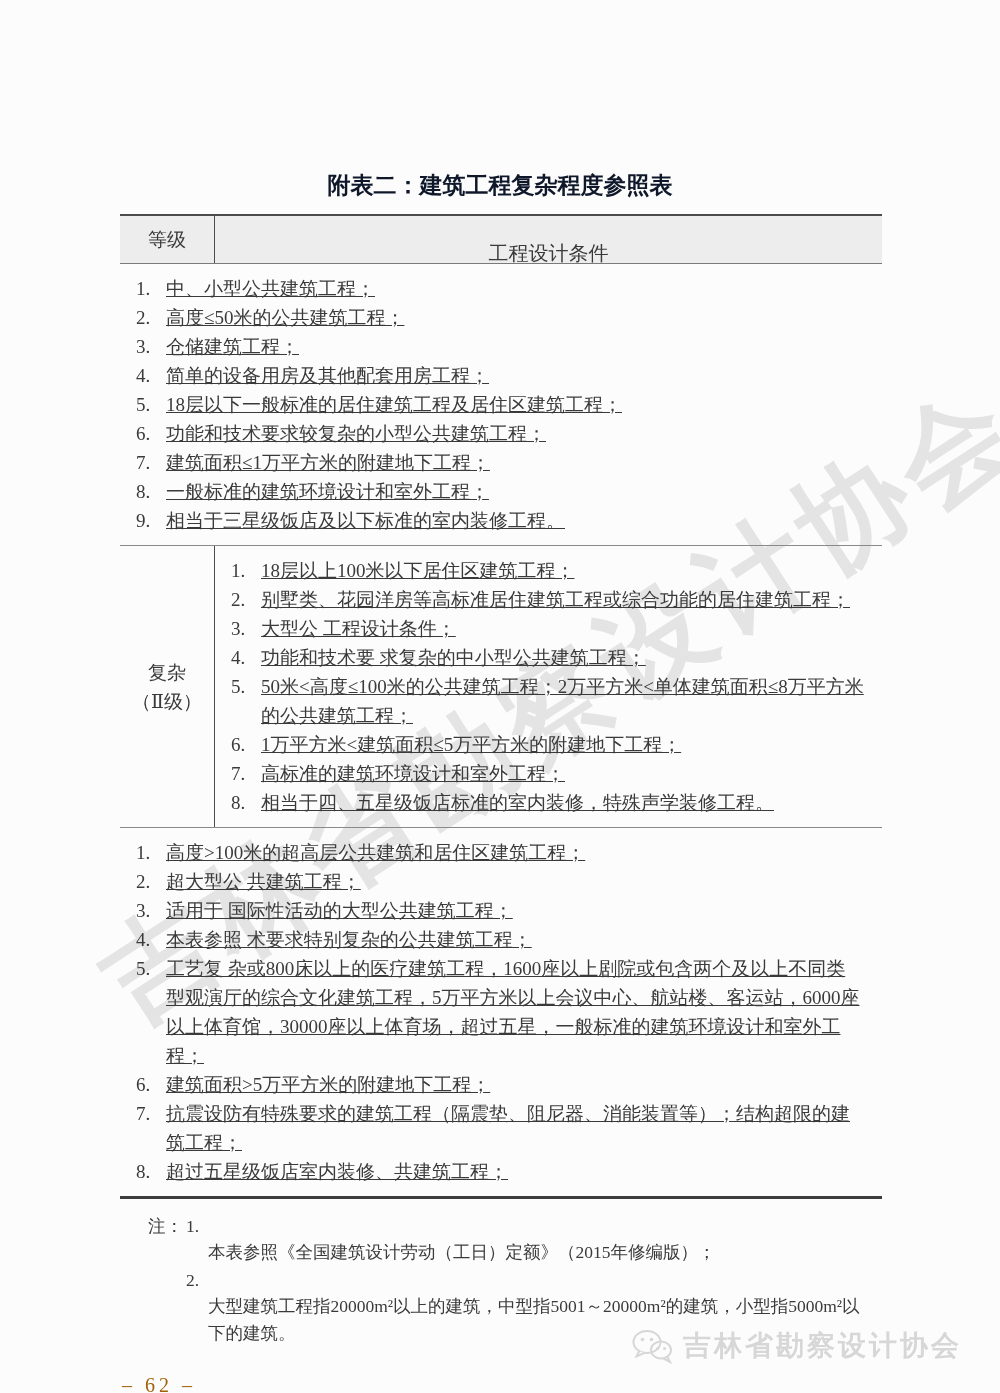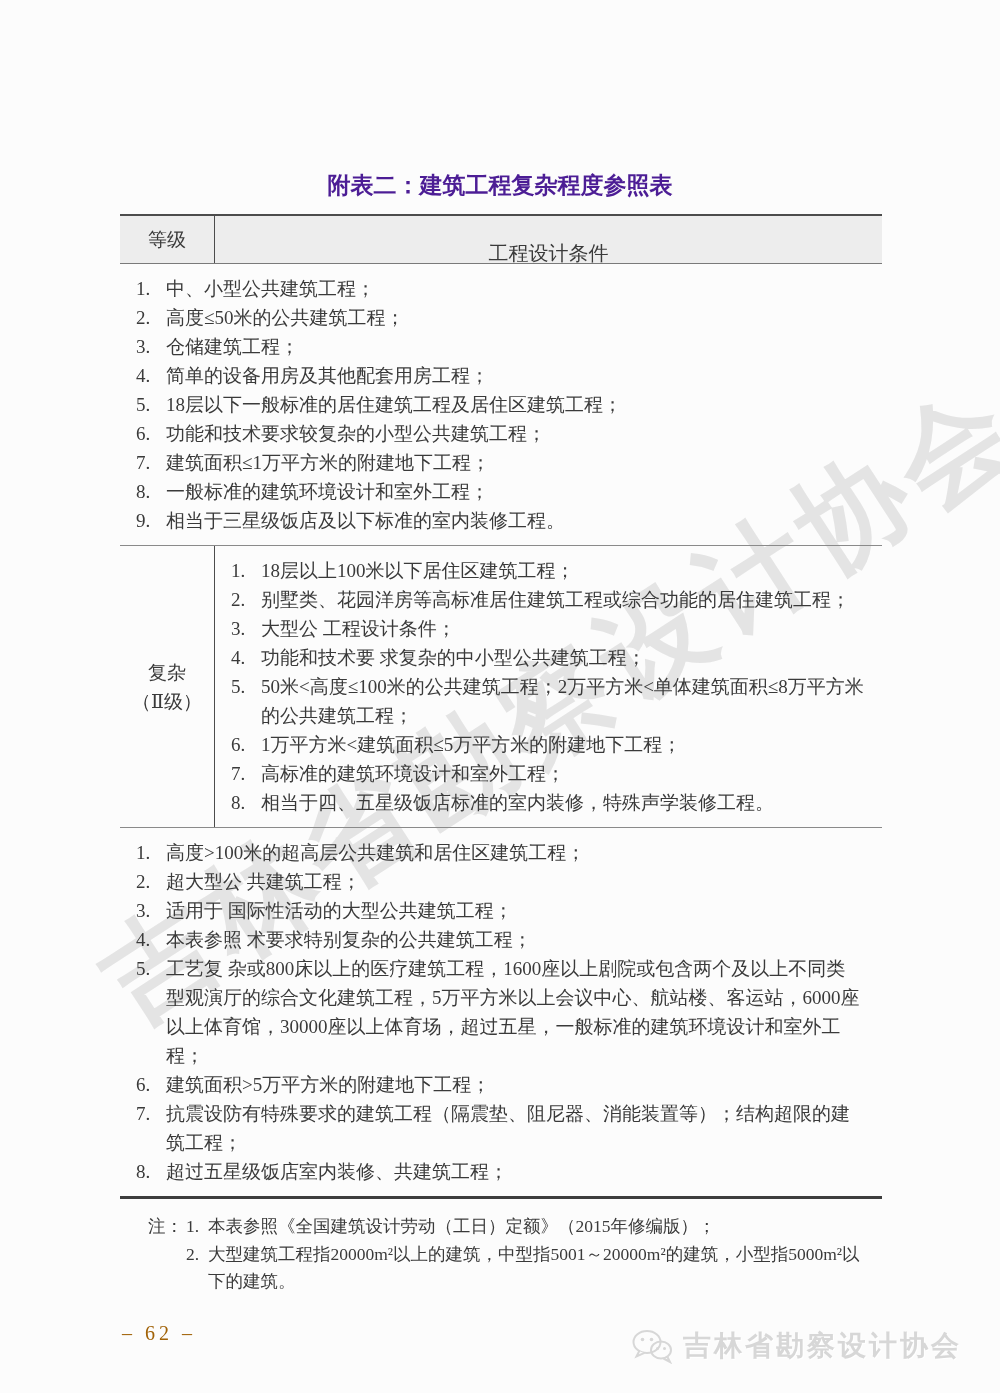--- a/index.html
+++ b/index.html
@@ -31,21 +31,21 @@
     font-family:"Liberation Serif","DejaVu Serif",serif;
   }
 
   .content { position:relative; z-index:1; }
 
   .title {
     padding-top:170px;
     text-align:center;
     font-size:23px;
     font-weight:bold;
-    color:#4c1d95;
+    color:#0f172a;
     font-family:"Liberation Sans","DejaVu Sans",sans-serif;
     margin-bottom:13px;
   }
 
   .tbl {
     margin-left:120px;
     width:762px;
     border-top:2px solid #4c4c4c;
     border-bottom:3px solid #3d3d3d;
     font-size:19px;
@@ -80,35 +80,35 @@
   }
   .item {
     display:flex;
     line-height:29px;
   }
   .item .num {
     flex:0 0 32px;
     text-align:left;
     padding-left:2px;
   }
-  .item .txt { flex:1; }
+  .item .txt { flex:1;text-decoration:underline; }
 
   .notes {
     margin:14px 0 0 148px;
     width:716px;
     font-size:17.5px;
     display:flex;
     line-height:27.5px;
     color:#3a3a3a;
   }
   .notes-label { flex:0 0 38px; }
   .notes-items { flex:1; }
   .note-item { display:flex; }
   .note-item .num { flex:0 0 22px; }
-  .note-item .txt { flex:1; }
+  .note-item .txt { flex:1;margin-top:26px; }
 
   .page-number {
     margin:26px 0 0 122px;
     font-size:20px;
     letter-spacing:4px;
     color:#a16207;
   }
 
   .footer-brand {
     position:absolute;

